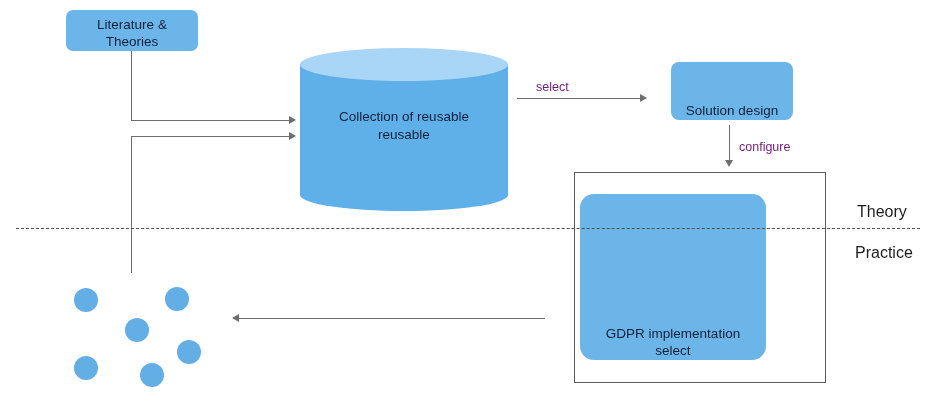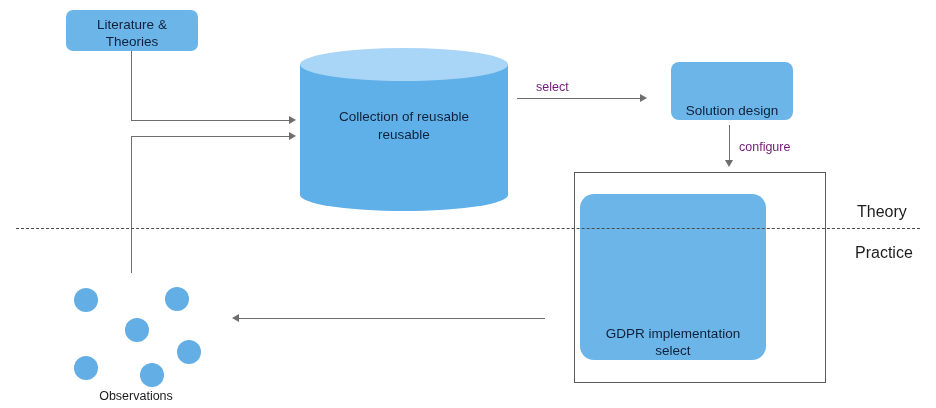--- a/index.html
+++ b/index.html
@@ -219,15 +219,14 @@
 
   <div class="hline" style="left:239px; top:318px; width:306px;"></div>
   <div class="arrowhead-l" style="left:232px; top:314px;"></div>
 
   <div class="dot" style="left:74px;  top:288px;"></div>
   <div class="dot" style="left:165px; top:287px;"></div>
   <div class="dot" style="left:125px; top:318px;"></div>
   <div class="dot" style="left:177px; top:340px;"></div>
   <div class="dot" style="left:74px;  top:356px;"></div>
   <div class="dot" style="left:140px; top:363px;"></div>
-  <div id="obs-label">Observations</div>
 
 </div>
 
 </body></html>

